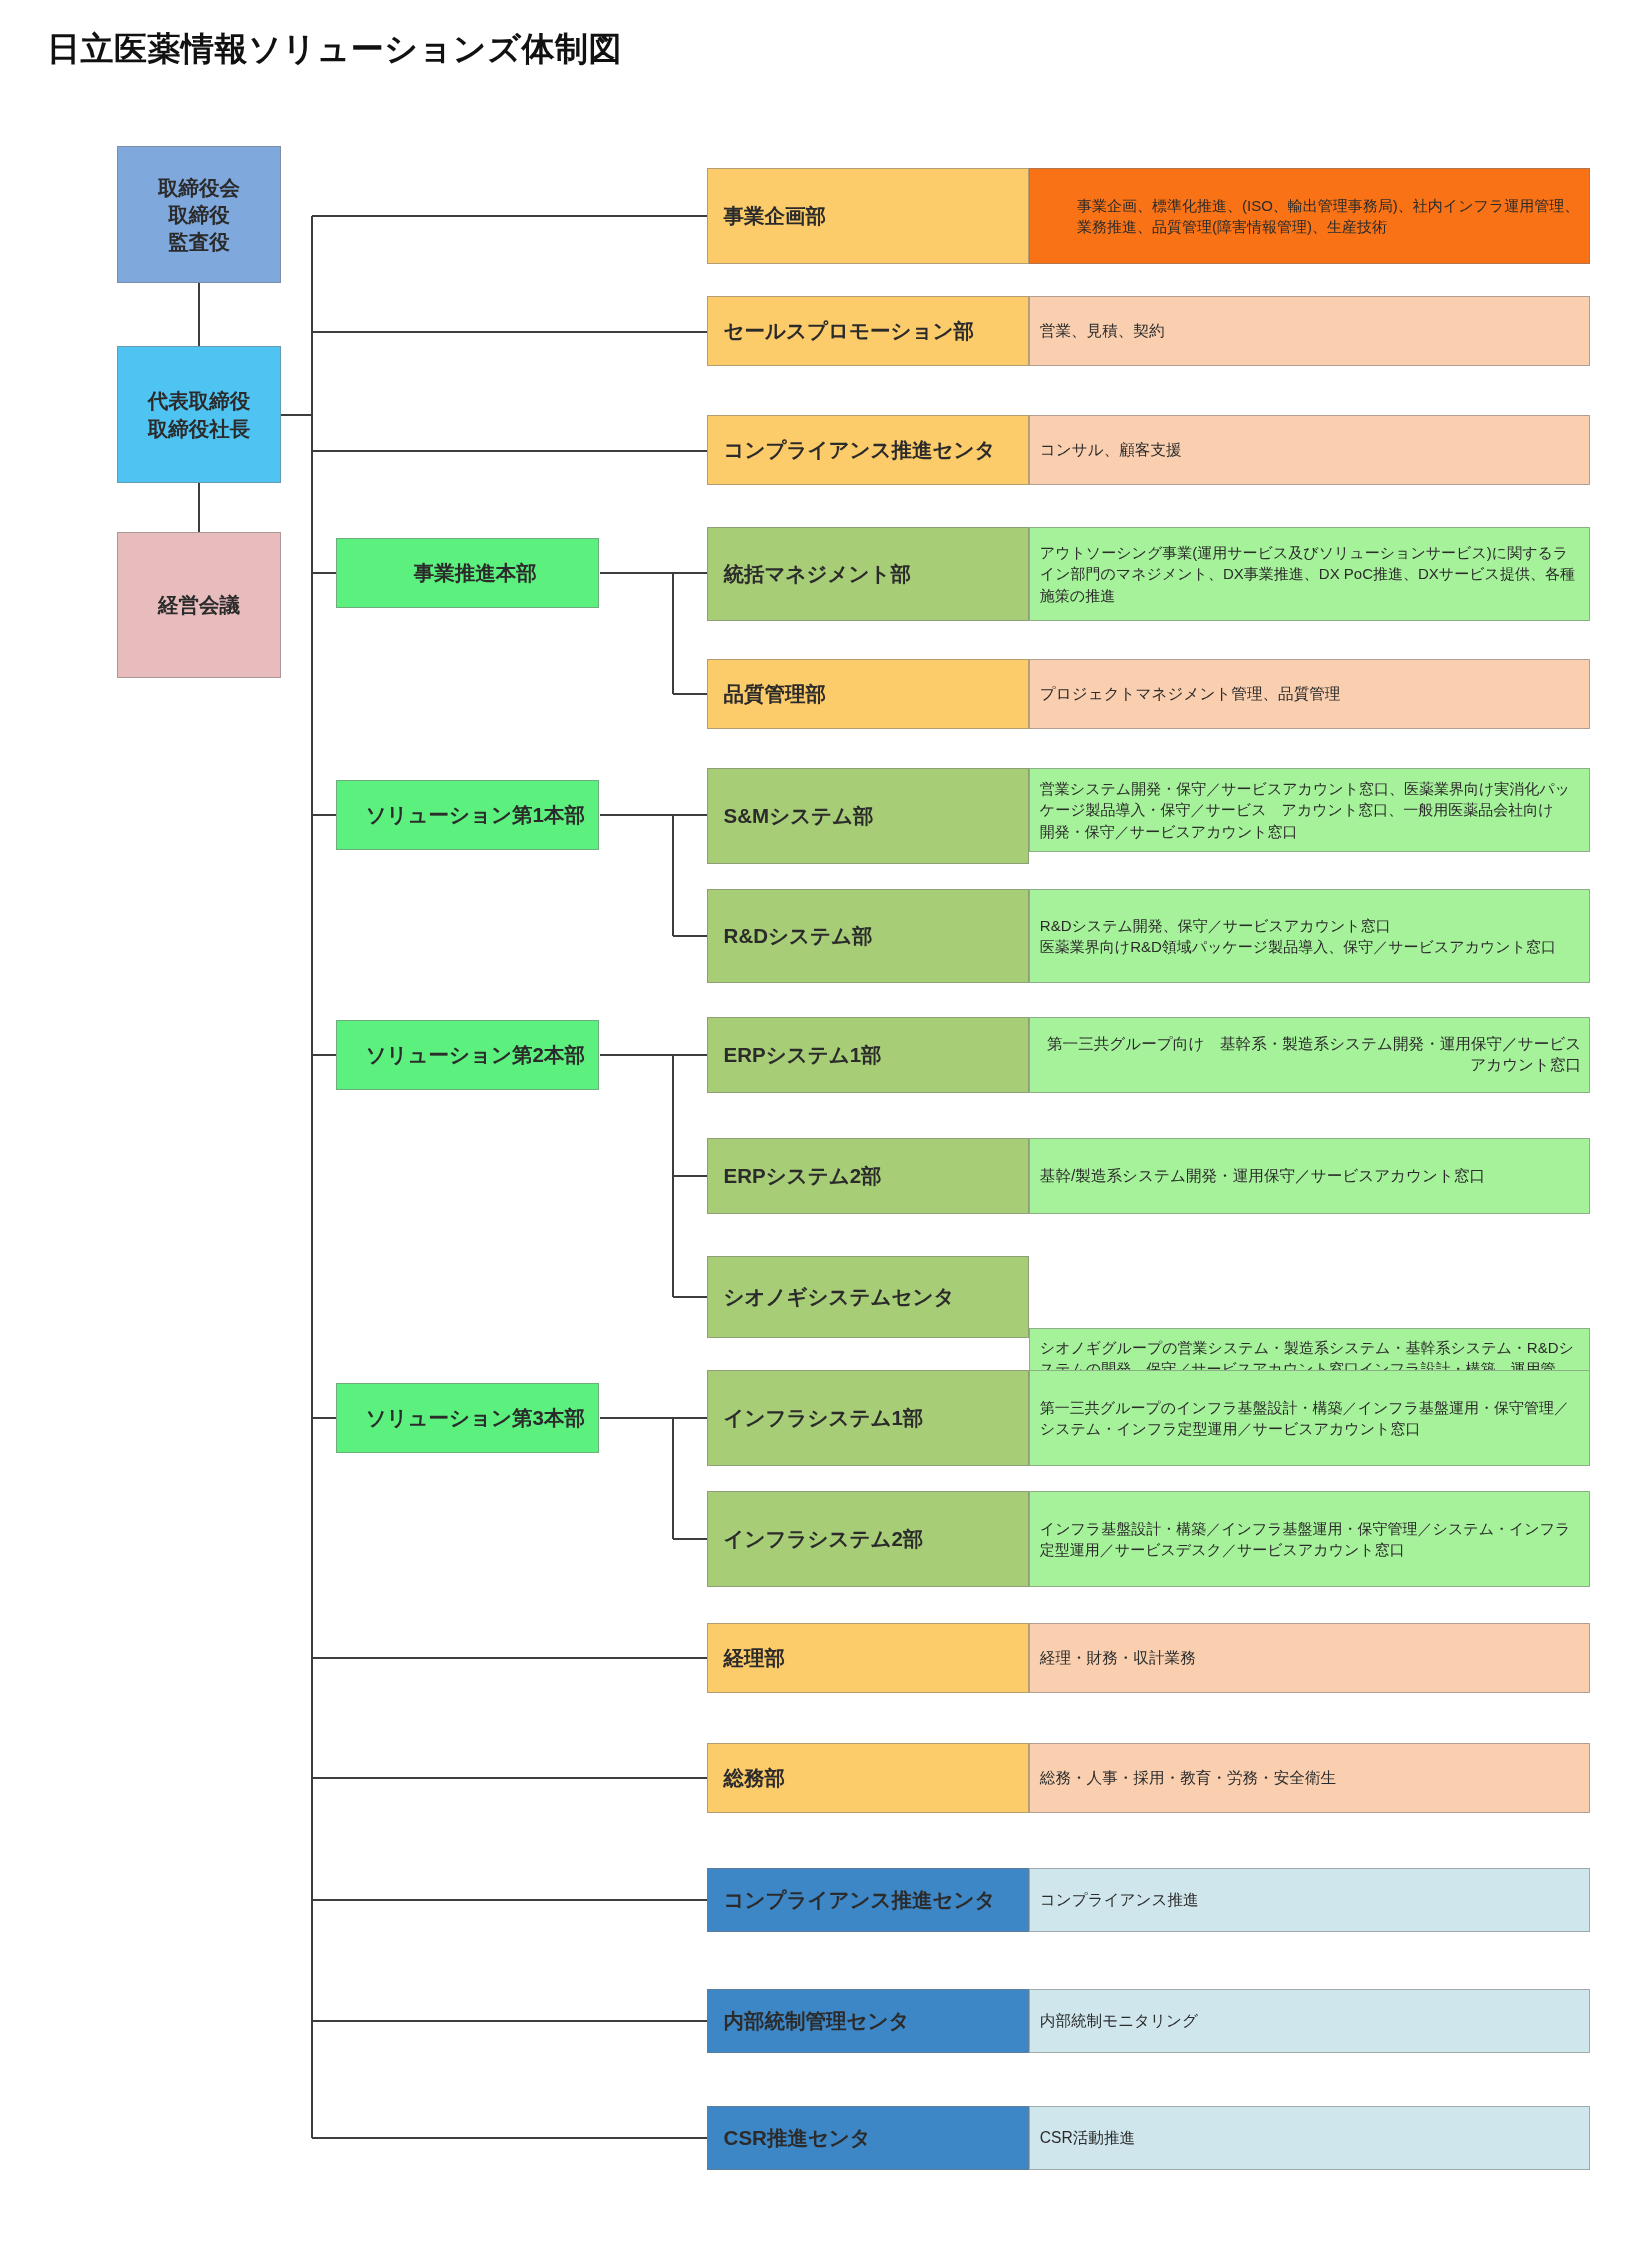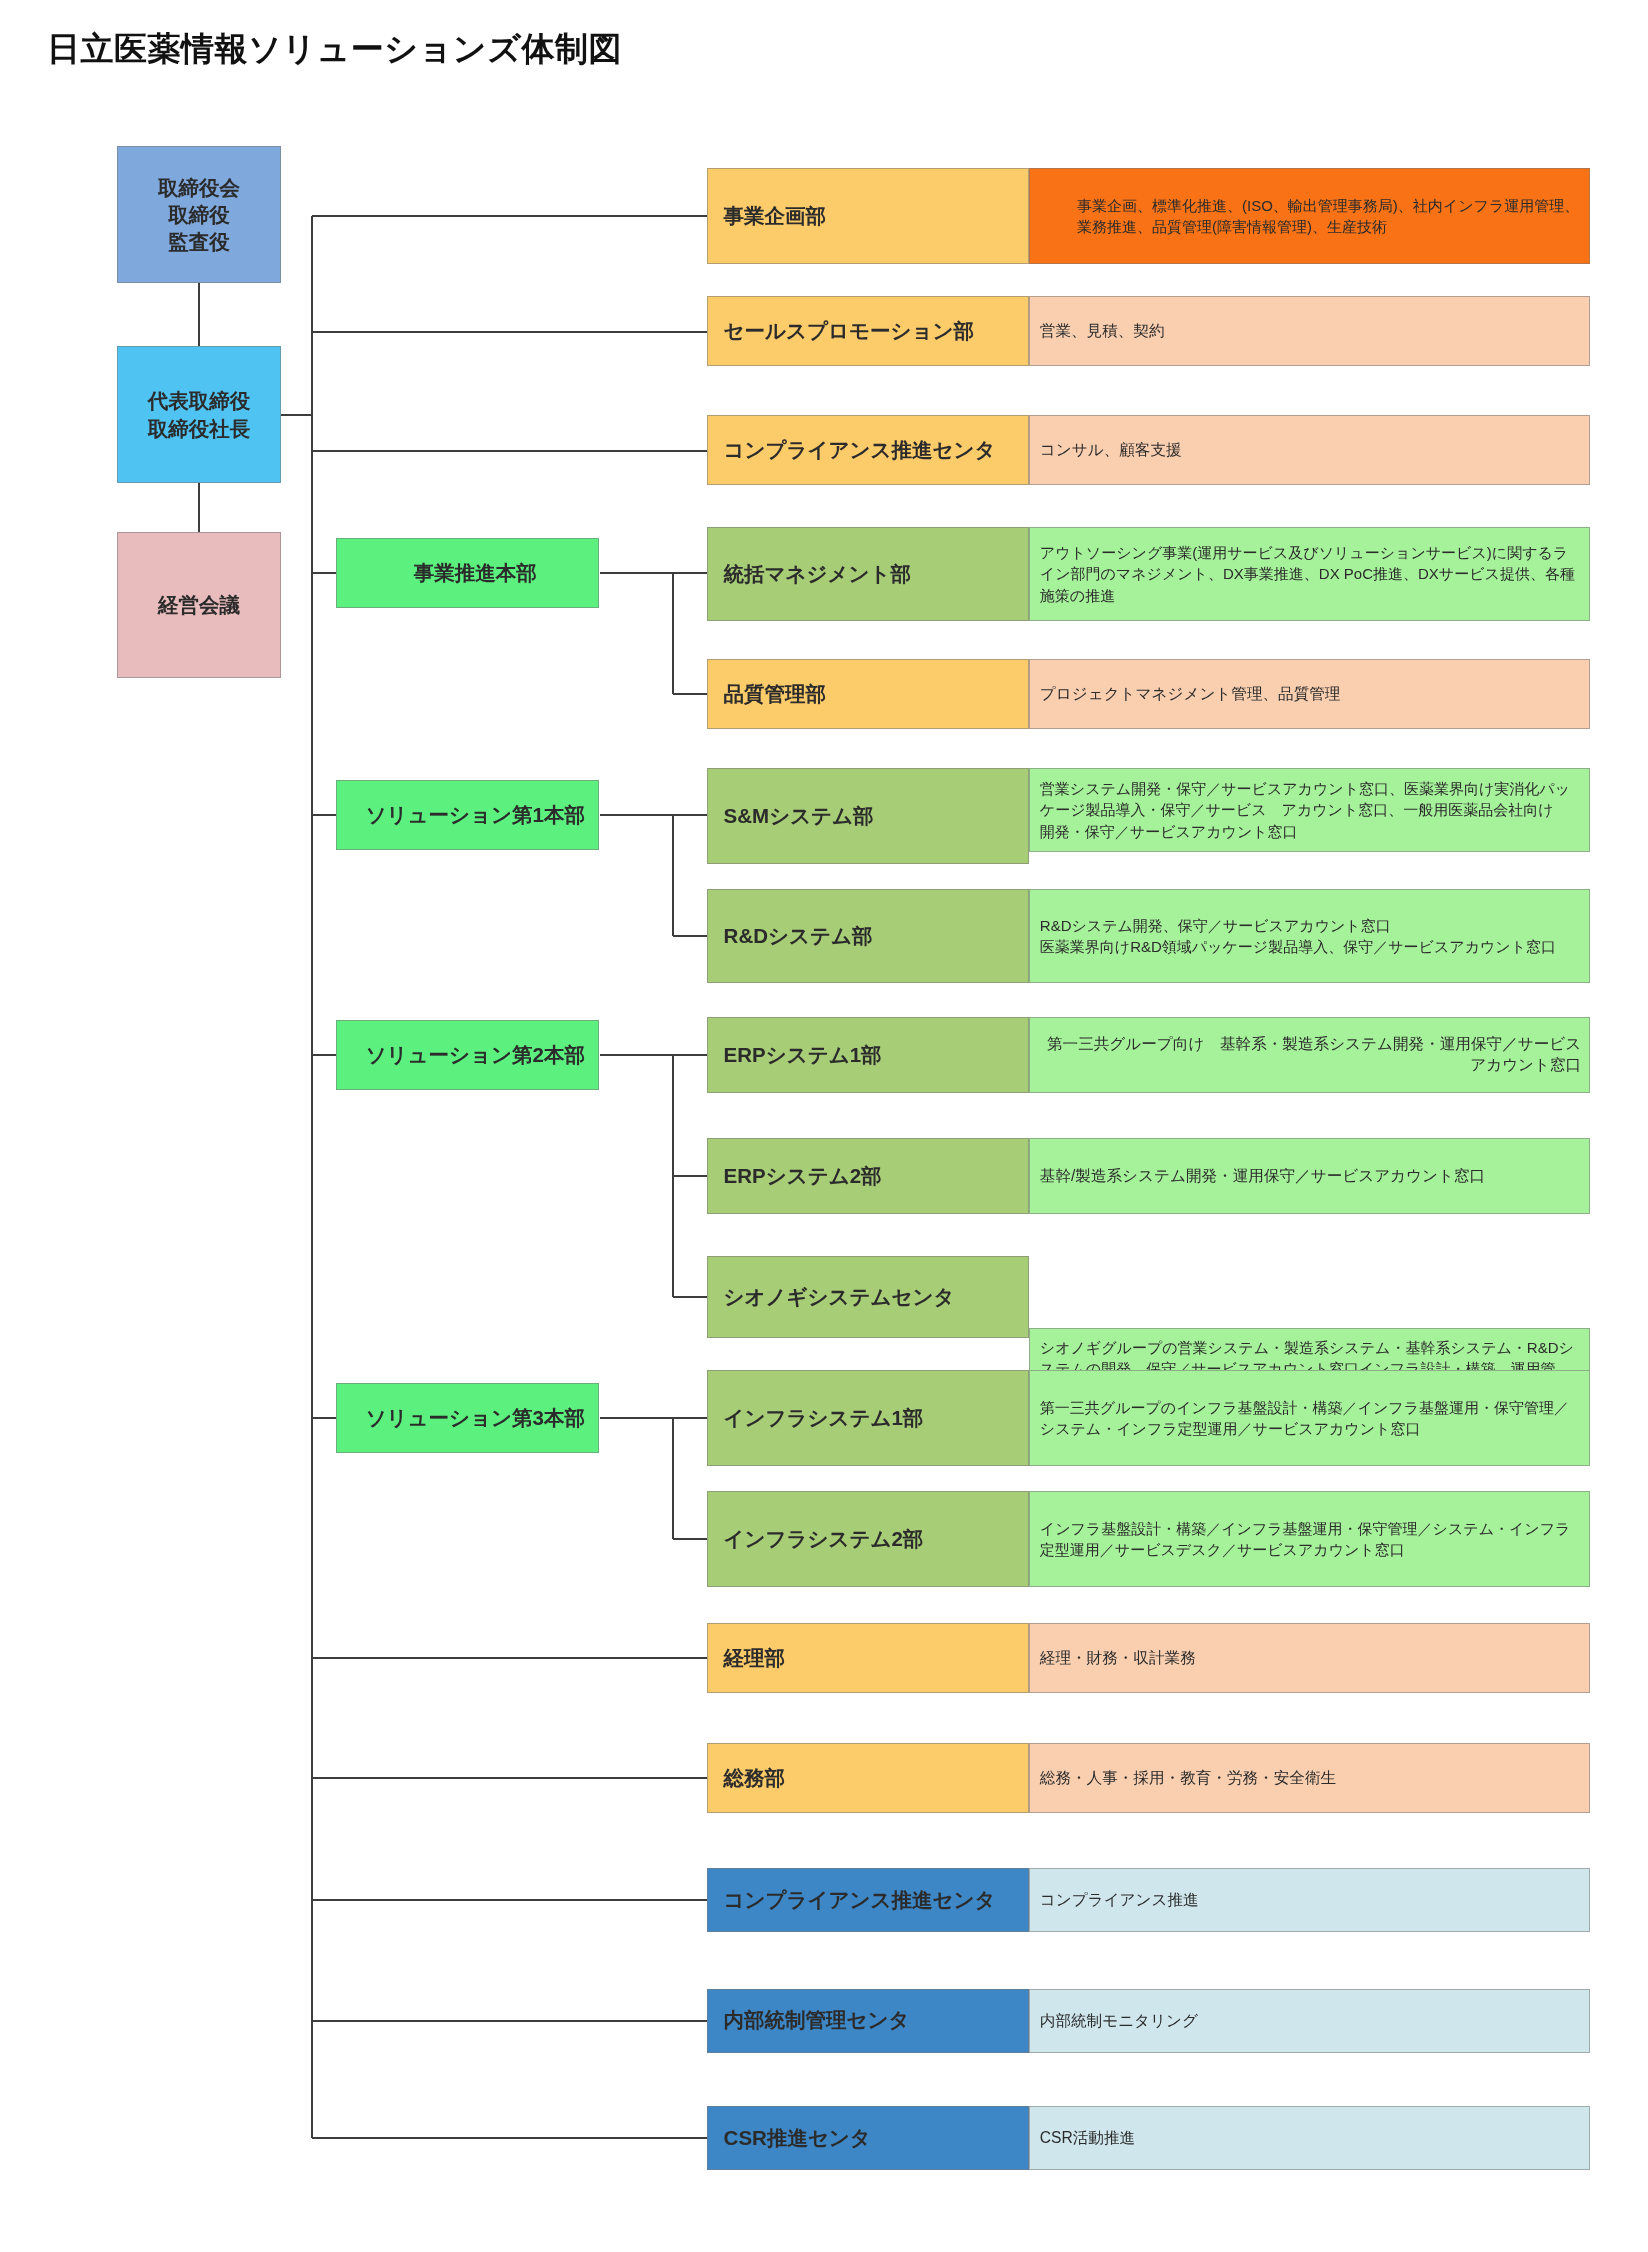--- a/index.html
+++ b/index.html
@@ -202,21 +202,21 @@
       <div class="box left desc" style="left: 1029px; top: 1743px; width: 561px; height: 70px; background: rgb(249, 207, 176);">
         <span class="t" style="white-space: pre-wrap;">総務・人事・採用・教育・労務・安全衛生</span>
       </div>
       <div class="box left dept" style="left: 707px; top: 1868px; width: 322px; height: 64px; background: rgb(61, 135, 198);">
         <span class="t" style="white-space: pre-wrap;">コンプライアンス推進センタ</span>
       </div>
       <div class="box left desc" style="left: 1029px; top: 1868px; width: 561px; height: 64px; background: rgb(207, 230, 236);">
         <span class="t" style="white-space: pre-wrap;">コンプライアンス推進</span>
       </div>
       <div class="box left dept" style="left: 707px; top: 1989px; width: 322px; height: 64px; background: rgb(61, 135, 198);">
-        <span class="t" style="white-space: pre-wrap; font-family: Liberation Serif, serif;">内部統制管理センタ</span>
+        <span class="t" style="white-space: pre-wrap;">内部統制管理センタ</span>
       </div>
       <div class="box left desc" style="left: 1029px; top: 1989px; width: 561px; height: 64px; background: rgb(207, 230, 236);">
         <span class="t" style="white-space: pre-wrap;">内部統制モニタリング</span>
       </div>
       <div class="box left dept" style="left: 707px; top: 2106px; width: 322px; height: 64px; background: rgb(61, 135, 198);">
         <span class="t" style="white-space: pre-wrap;">CSR推進センタ</span>
       </div>
       <div class="box left desc" style="left: 1029px; top: 2106px; width: 561px; height: 64px; background: rgb(207, 230, 236);">
         <span class="t" style="white-space: pre-wrap;">CSR活動推進</span>
       </div>

